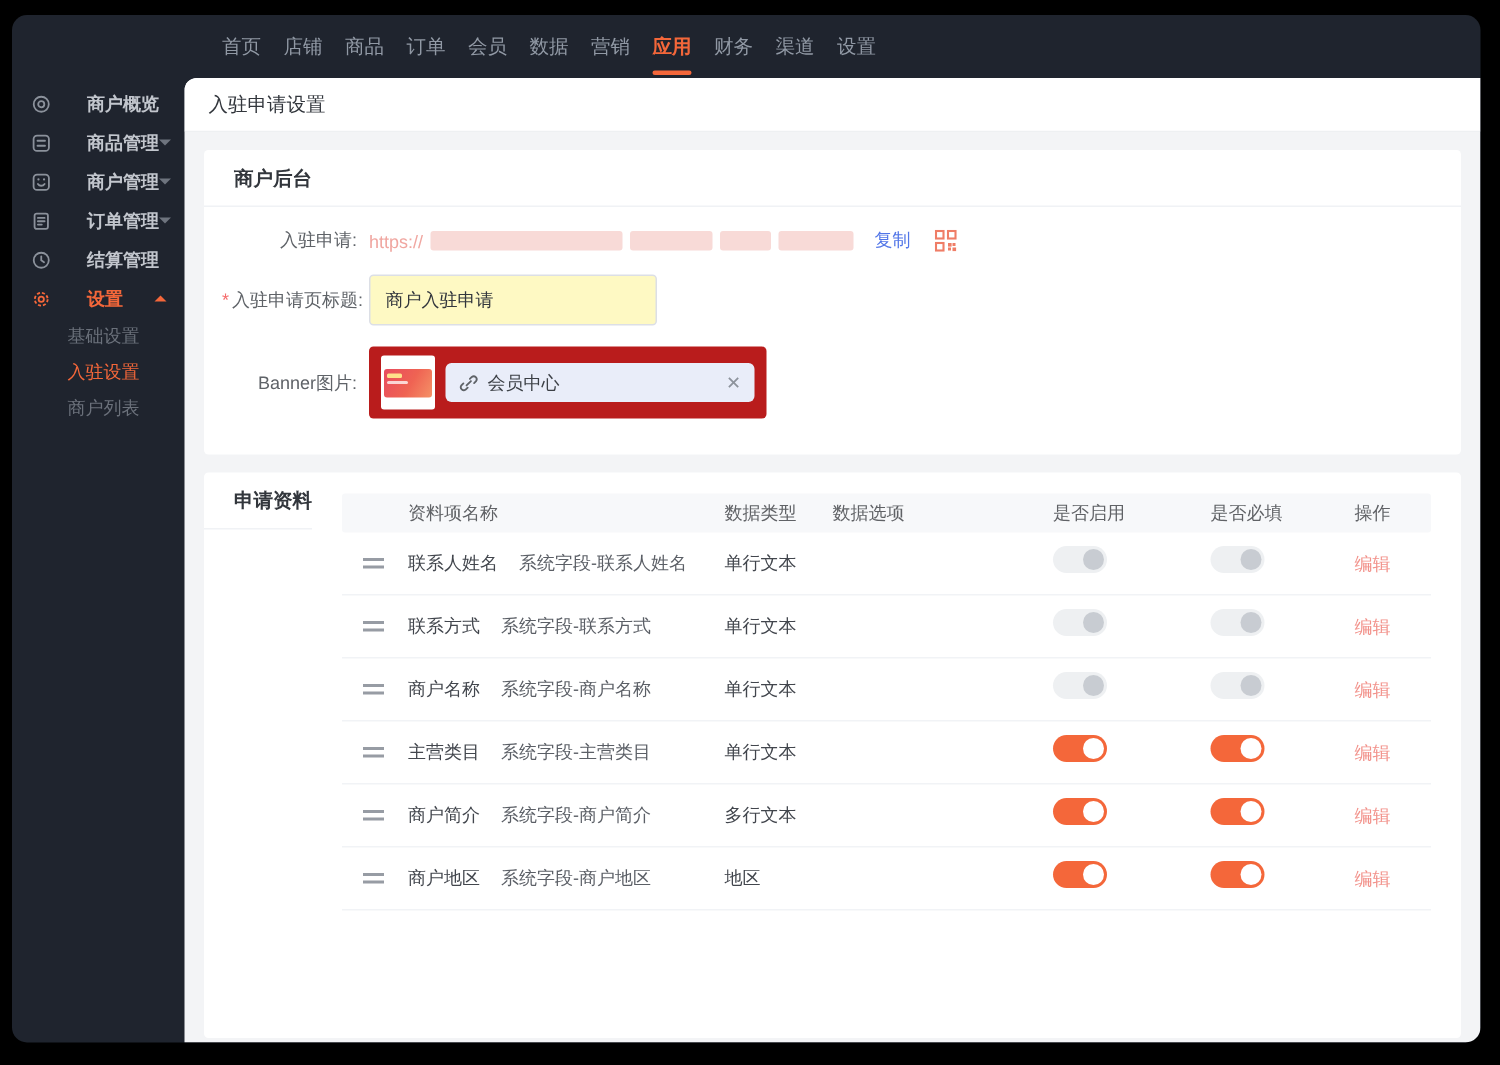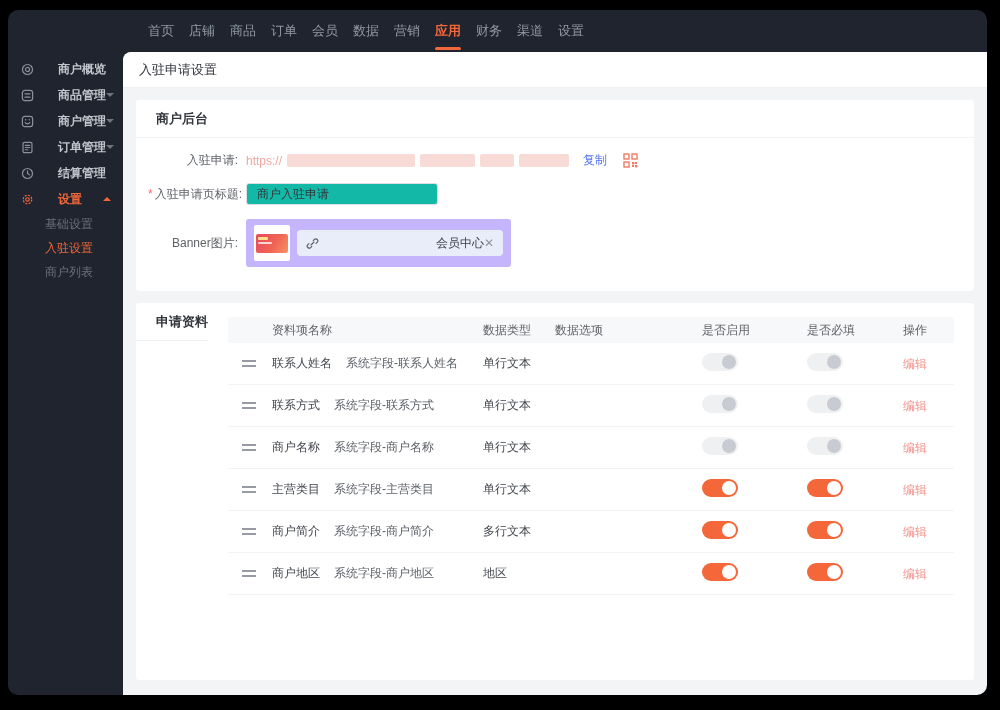--- a/index.html
+++ b/index.html
@@ -37,25 +37,25 @@
   .frow { display:flex; align-items:center; margin-top:14px; }
   .frow:first-child { margin-top:1px; }
   .flabel { width:90px; text-align:right; font-size:12px; color:#5f6368; flex:none; margin-right:8px; white-space:nowrap; }
   .req { color:#f56c6c; margin-right:2px; }
   .urlwrap { display:flex; align-items:center;text-align:right; }
   .url-prefix { color:#f0a6a0; font-size:12px; }
   .redact { display:inline-block; height:13px; background:#f8dad7; border-radius:2px; margin-left:5px; }
   .r1{width:128px}.r2{width:55px}.r3{width:34px}.r4{width:50px}
   .copy-link { color:#5276e8; font-size:12px; margin-left:14px; cursor:pointer; }
   .qr-btn { margin-left:16px; cursor:pointer; display:flex; }
-  .text-input { width:192px; height:22px; border:1px solid #dcdfe6; border-radius:3px; font-size:12px; color:#32363c; padding:0 10px; font-family:inherit; background:#14b8a6; }
+  .text-input { width:192px; height:34px; border:1px solid #dcdfe6; border-radius:3px; font-size:12px; color:#32363c; padding:0 10px; font-family:inherit; background:#fef9c3; }
   .frow.top-align { align-items:flex-start; }
   .frow.top-align .flabel { line-height:18px; }
 
-  .banner-box { width:265px; height:48px; background:#c4b5fd; border-radius:3px; display:flex; align-items:center; padding:0 8px;text-align:right; }
+  .banner-box { width:265px; height:48px; background:#b91c1c; border-radius:3px; display:flex; align-items:center; padding:0 8px; }
   .thumb { width:36px; height:36px; background:#fff; border-radius:2px; display:flex; align-items:center; justify-content:center; flex:none; }
   .thumb-img { width:32px; height:19px; border-radius:2px; background:linear-gradient(120deg,#e84b5e 0%,#ef6353 55%,#f59267 100%); position:relative; overflow:hidden; }
   .thumb-img::before { content:""; position:absolute; left:2px; top:3px; width:10px; height:3px; background:#ffe08a; border-radius:1px; }
   .thumb-img::after { content:""; position:absolute; left:2px; top:8px; width:14px; height:2px; background:rgba(255,255,255,.75); border-radius:1px; }
   .banner-pill { flex:1; margin-left:7px; height:26px; background:#e9edf9; border-radius:4px; display:flex; align-items:center; padding:0 9px; }
   .banner-pill .link-icon { display:flex; color:#5f6368; flex:none; }
   .banner-pill .link-text { font-size:12px; color:#3c4046; margin-left:6px; flex:1; }
   .banner-pill .close-x { color:#8d939c; font-size:12px; cursor:pointer; line-height:1; }
 
   

